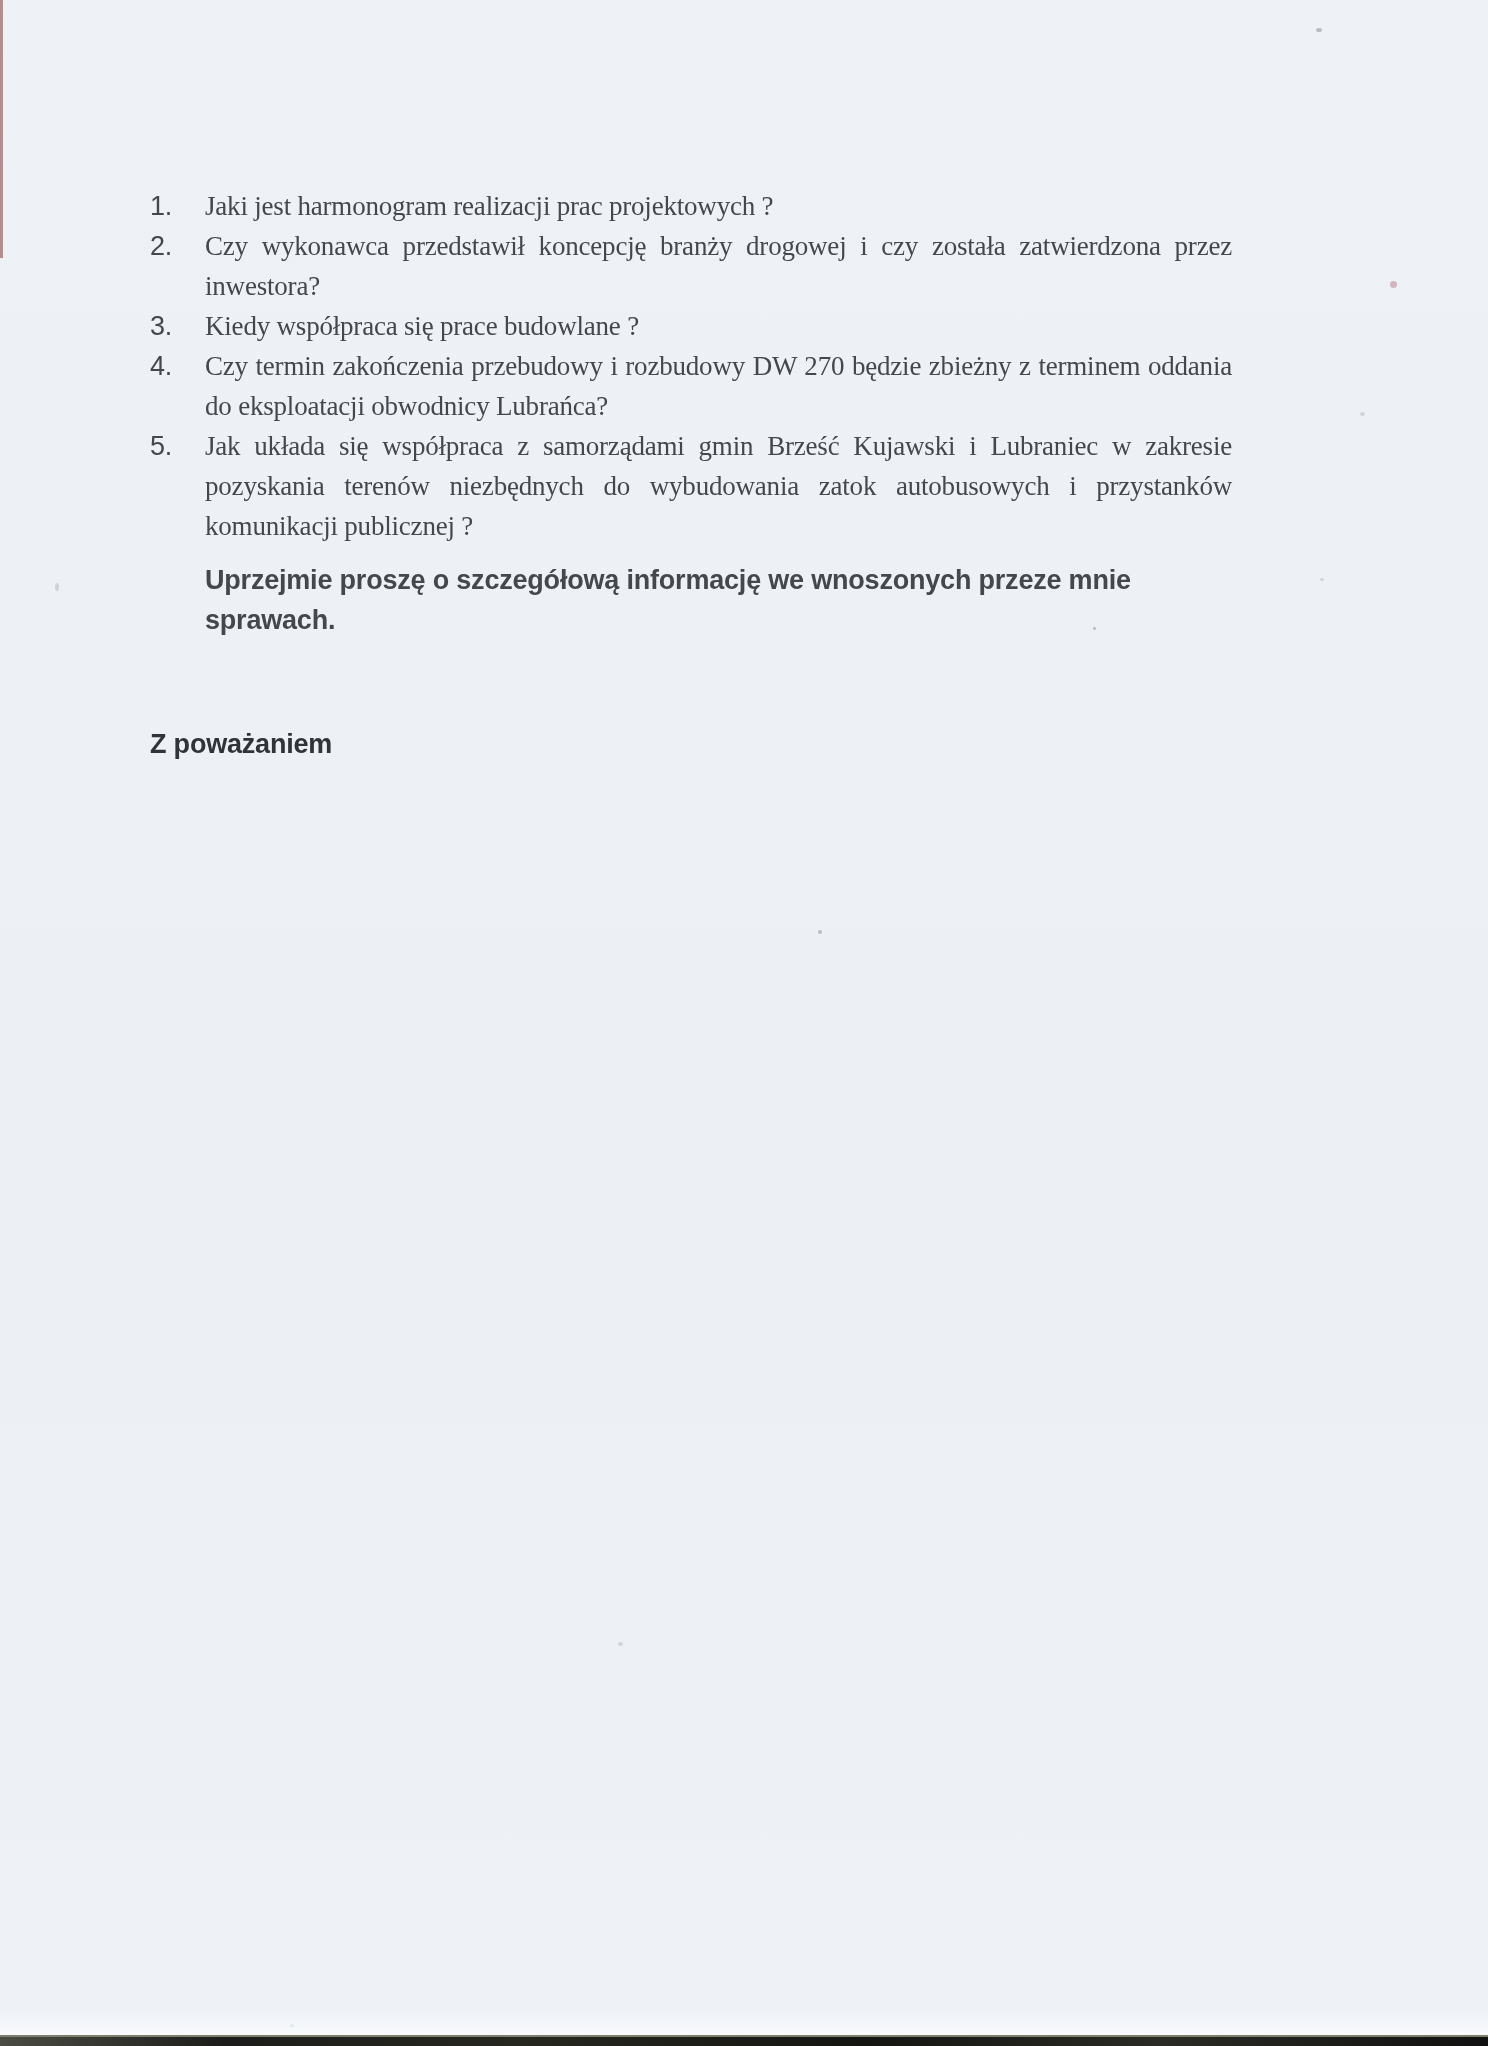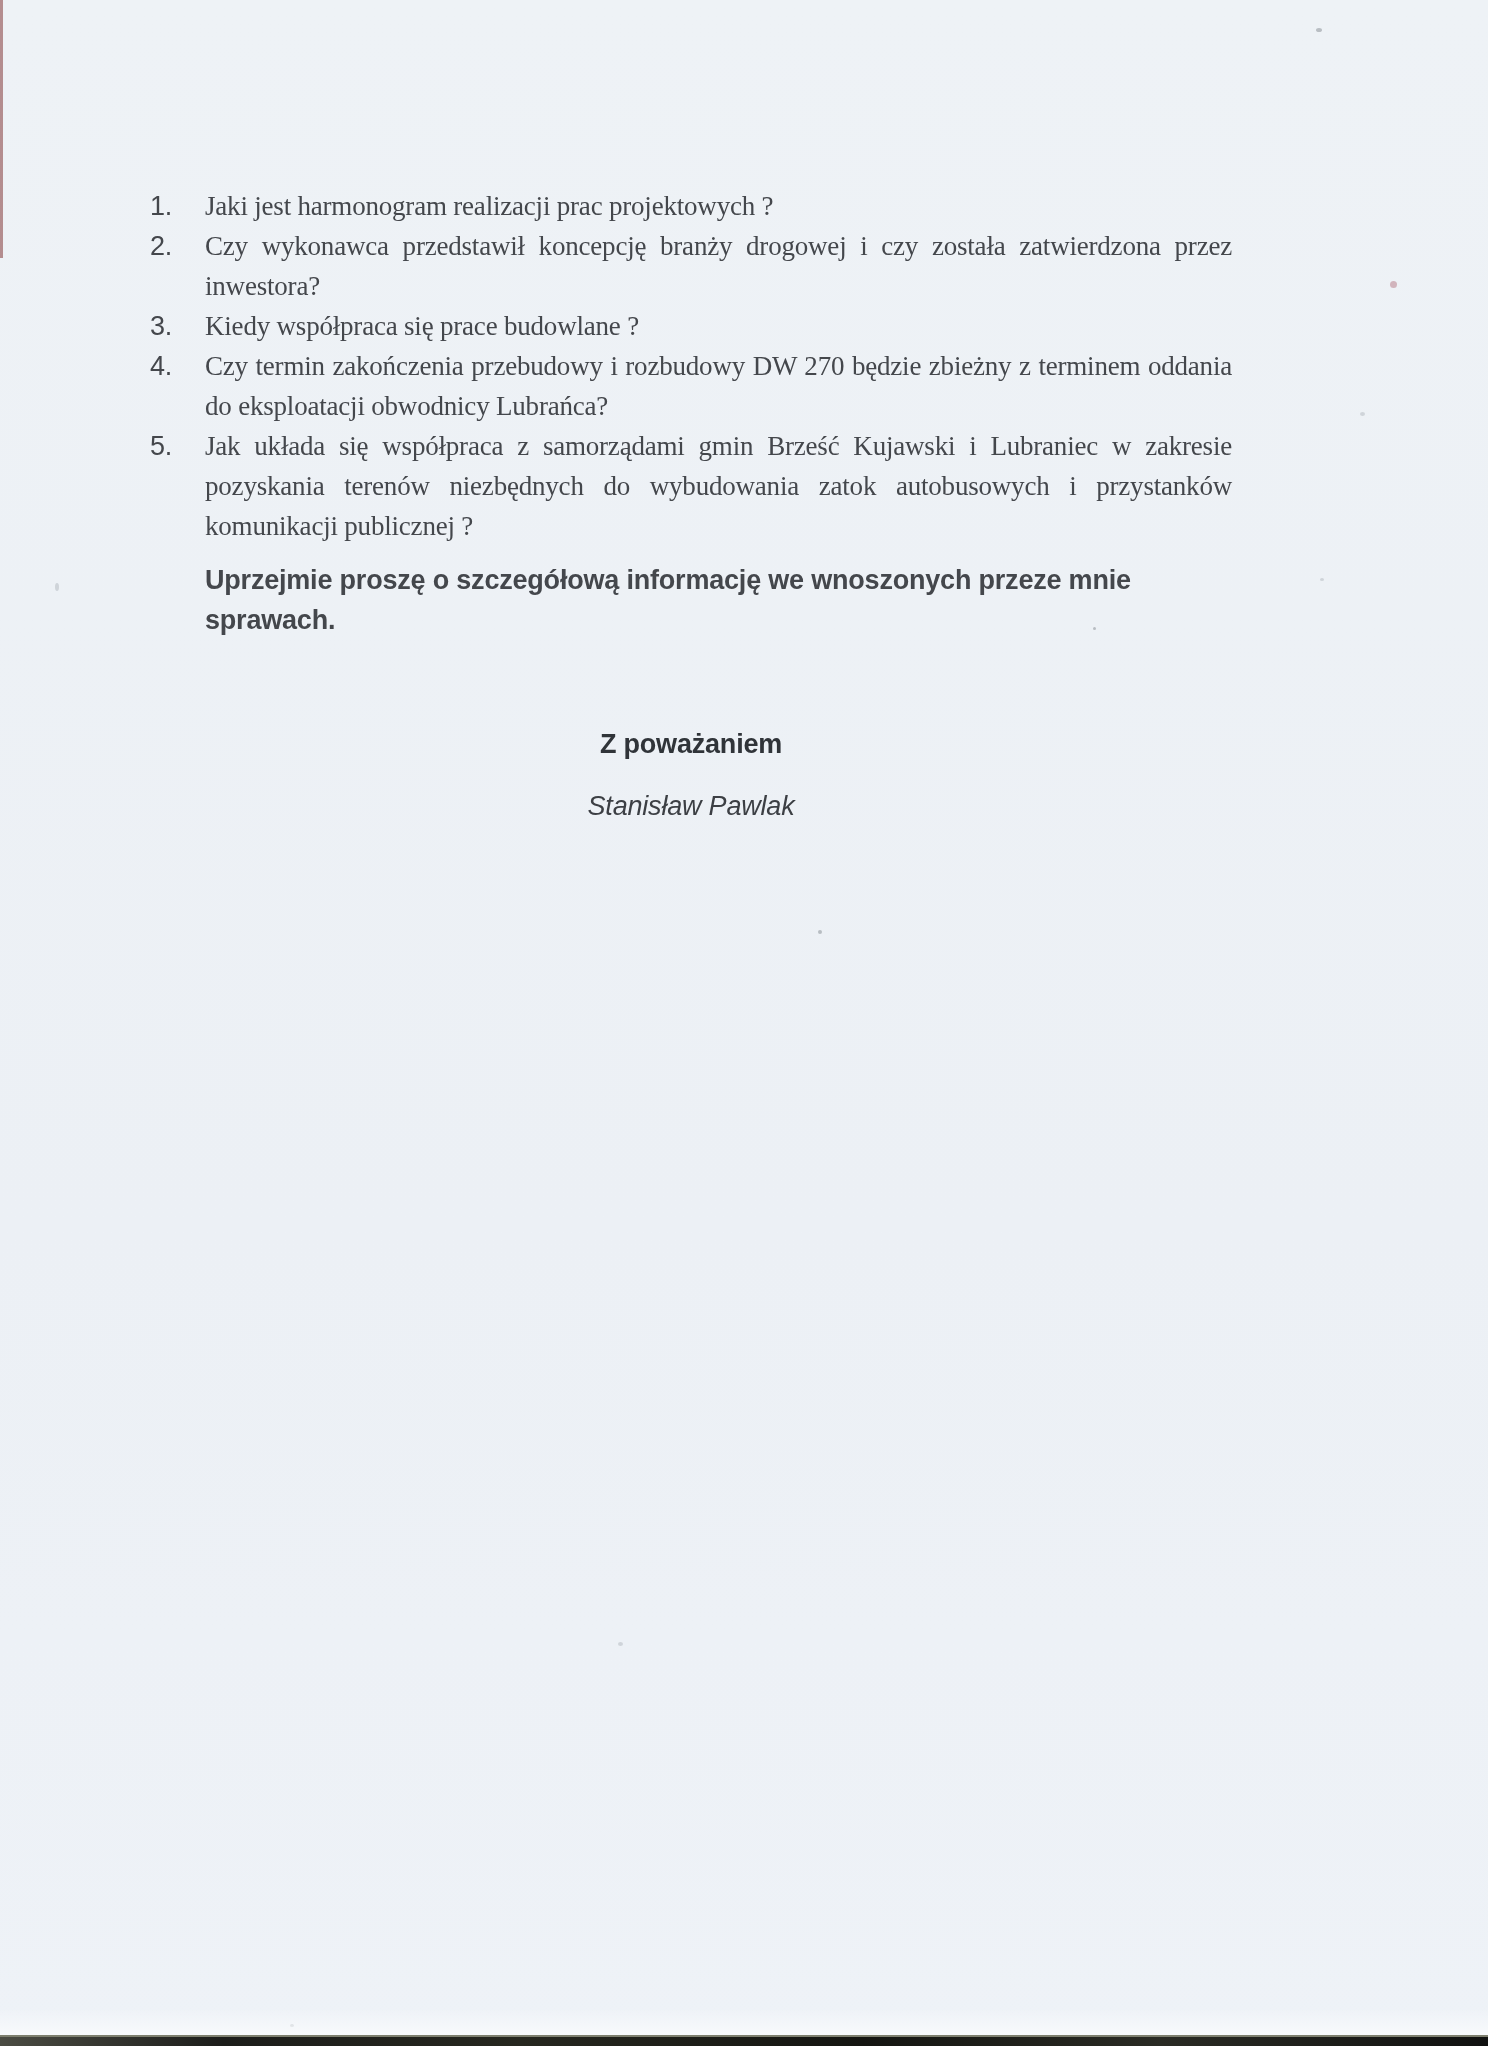--- a/index.html
+++ b/index.html
@@ -43,21 +43,21 @@
   }
   .q-text.justify {
     text-align: justify;
   }
   .closing {
     margin: 14px 0 0 55px;
     font-weight: bold;
   }
   .signoff {
     margin-top: 84px;
-    text-align: center;
+    text-align: left;
     font-weight: bold;
     color: #303439;
   }
   .signature {
     margin-top: 22px;
     text-align: center;
     font-style: italic;
     color: #3c3f44;
   }
   
@@ -130,21 +130,20 @@
       <div class="q-num">5.</div>
       <div class="q-text justify">Jak układa się współpraca z samorządami gmin Brześć Kujawski i Lubraniec w zakresie pozyskania terenów niezbędnych do wybudowania zatok autobusowych i przystanków komunikacji publicznej ?</div>
     </div>
 
   </div>
 
   <p class="closing">Uprzejmie proszę o szczegółową informację we wnoszonych przeze mnie sprawach.</p>
 
   <div class="signoff">Z poważaniem</div>
 
-  <div class="signature">Stanisław Pawlak</div>
 
 </div>
 
 <div class="speck gray" style="left:1316px; top:28px;  width:6px; height:4px;"></div>
 <div class="speck pink" style="left:1390px; top:281px; width:7px; height:7px;"></div>
 <div class="speck faint" style="left:1360px; top:412px; width:5px; height:4px;"></div>
 <div class="speck faint" style="left:55px;   top:583px; width:4px; height:8px;"></div>
 <div class="speck gray" style="left:1093px; top:627px; width:3px; height:3px;"></div>
 <div class="speck faint" style="left:1320px; top:578px; width:4px; height:3px;"></div>
 <div class="speck gray" style="left:818px;  top:930px; width:4px; height:4px;"></div>

